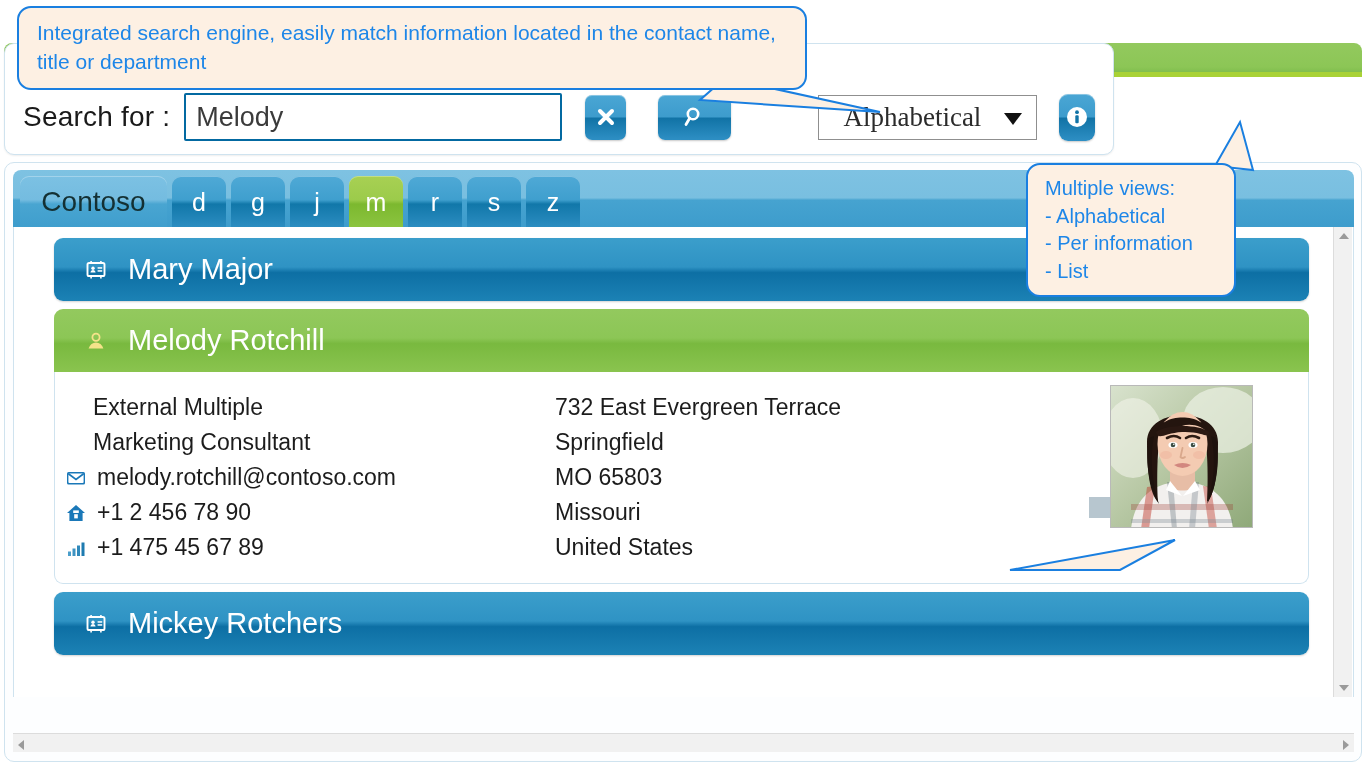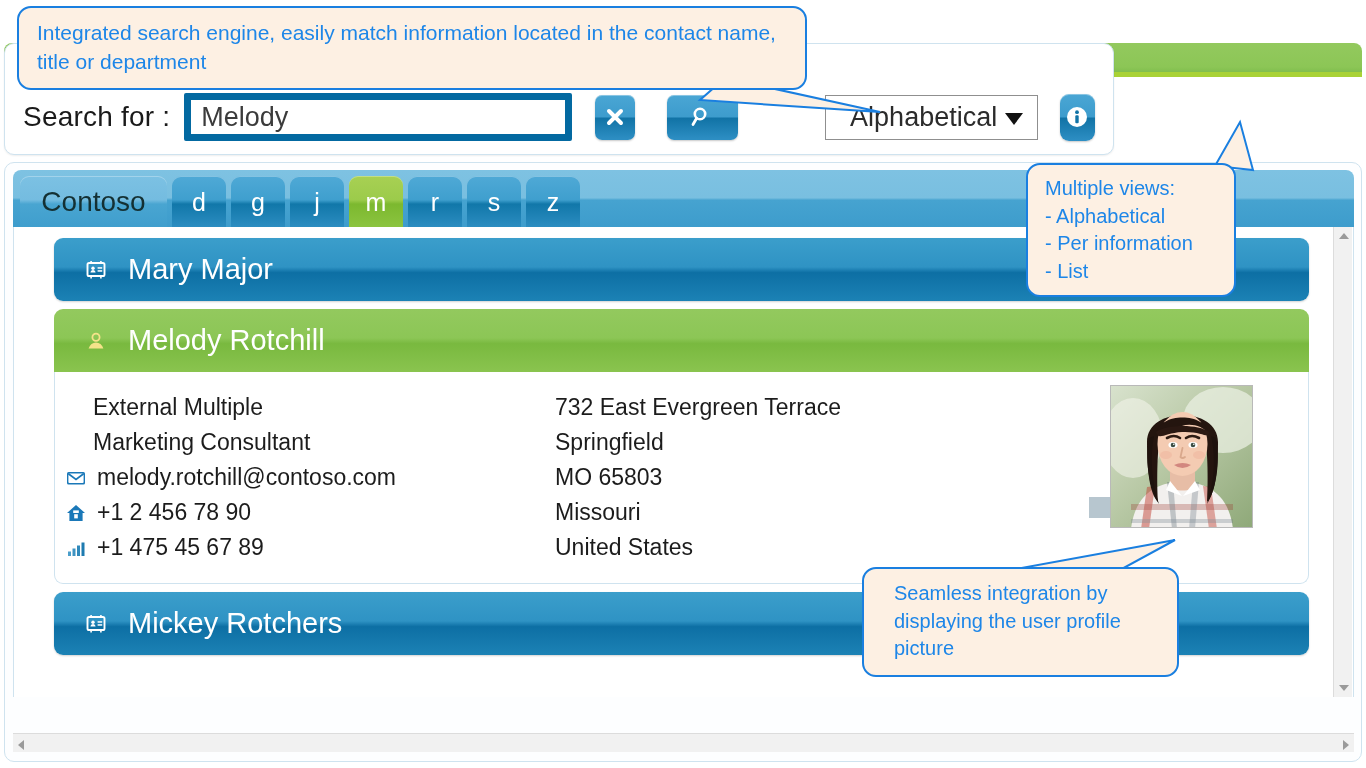--- a/index.html
+++ b/index.html
@@ -52,21 +52,21 @@
   .search-label {
     font-size: 28px;
     color: #1a1a1a;
     letter-spacing: .2px;
     white-space: nowrap;
     margin-right: 14px;
     font-weight: 400;
   }
   .search-input {
     width: 440px; height: 48px;
-    border: 7px solid #0369a1;
+    border: 2px solid #0369a1;
     border-radius: 2px;
     background: #fff;
     font-size: 27px;
     color: #3b3b3b;
     padding: 0 10px;
     font-family: "Liberation Sans", sans-serif;
     outline: none;
   }
   .btn-blue {
     height: 45px;
@@ -84,20 +84,21 @@
 
   .select-wrap {
     position: relative;
     margin-left: 87px;
     width: 290px; height: 45px;
     border: 1px solid #8f8f8f;
     background: #fff;
     display: flex; align-items: center;
     padding-left: 24px;
     cursor: pointer;
+    font-family: Liberation Serif, serif;
   }
   .select-wrap .sel-text {
     font-size: 27px;
     color: #2b2b2b;
   }
   .caret {
     position: absolute;
     right: 14px; top: 50%;
     margin-top: -4px;
     width: 0; height: 0;
@@ -498,17 +499,14 @@
     <span>Integrated search engine, easily match information located in the contact name, title or department</span>
   </div>
 
   <div class="callout c2">
     <div>Multiple views:</div>
     <div>- Alphabetical</div>
     <div>- Per information</div>
     <div>- List</div>
   </div>
 
-  <div class="callout c3">
-    <span>Seamless integration by displaying the user profile picture</span>
-  </div>
 
 </div>
 
 </body></html>

